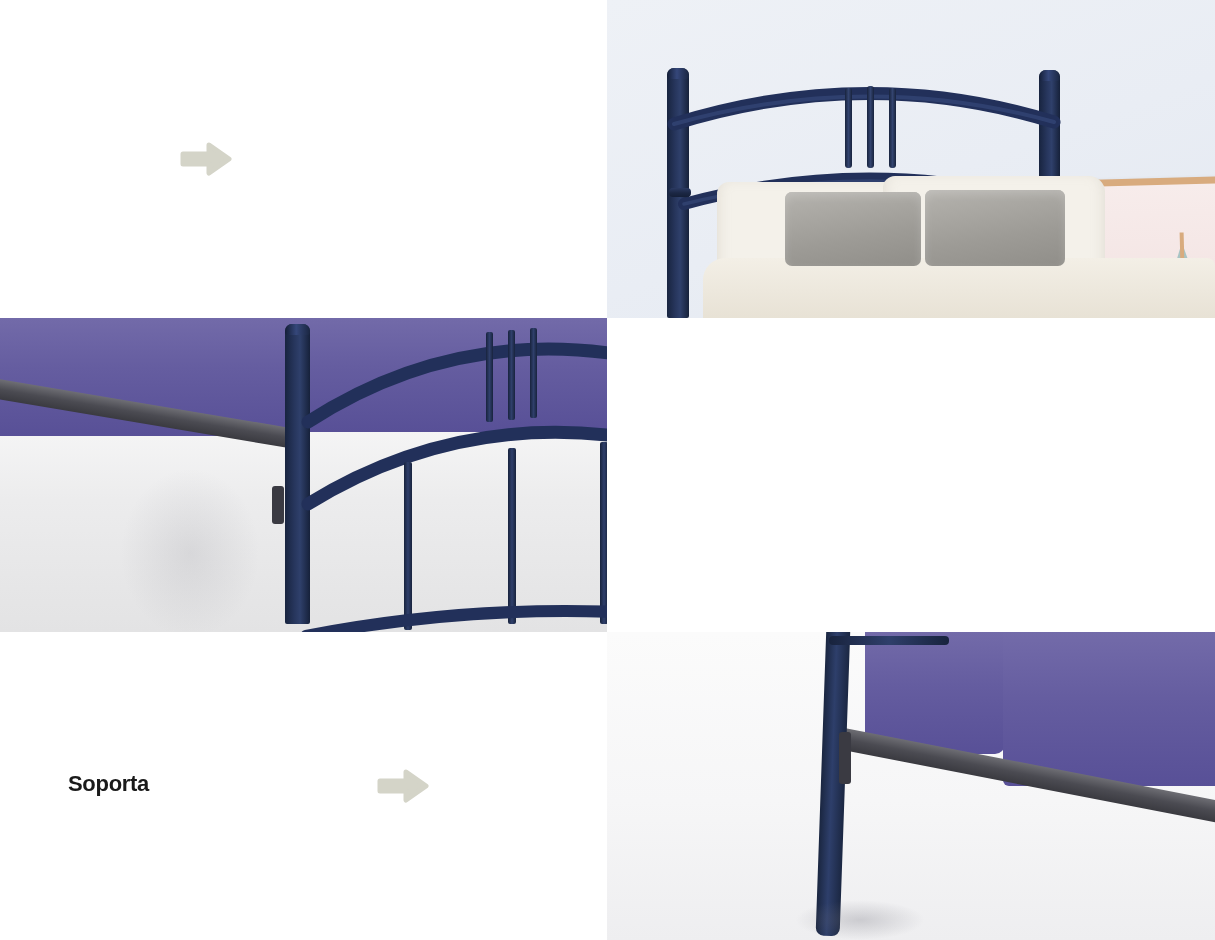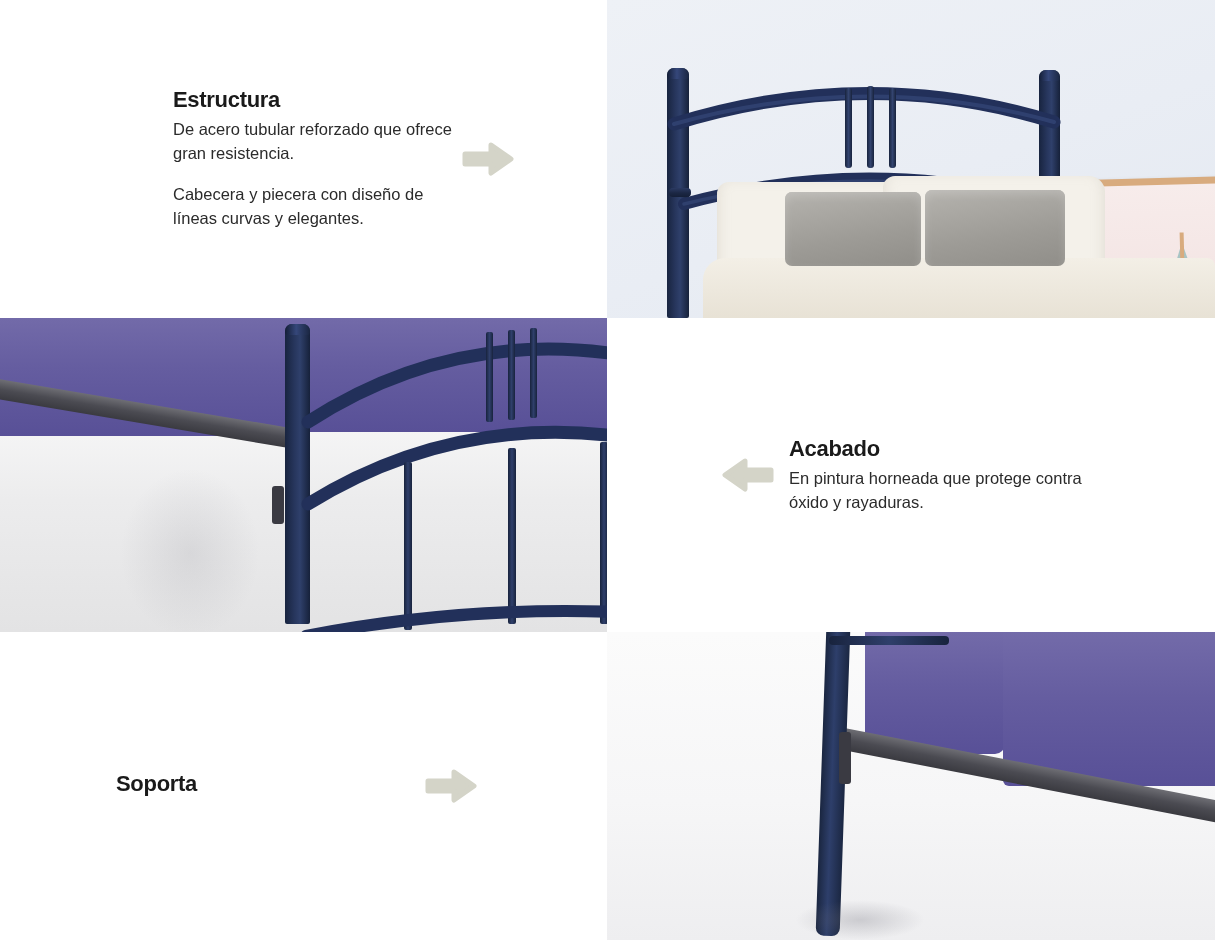--- a/index.html
+++ b/index.html
@@ -74,25 +74,20 @@
   .shadow-soft { position:absolute; border-radius:50%;
     background:radial-gradient(ellipse at center, rgba(120,120,130,.30), rgba(120,120,130,0) 70%); }
 </style>
 </head>
 <body>
 
 <div class="sheet">
 
   <div class="cell panel" style="left:0;top:0;width:607px;height:318px;">
     <div class="panel-inner" style="padding-left:173px;">
-      <div class="copy" style="width:282px;">
-        <div class="heading">Estructura</div>
-        <div class="para">De acero tubular reforzado que ofrece gran resistencia.</div>
-        <div class="para">Cabecera y piecera con diseño de líneas curvas y elegantes.</div>
-      </div>
       <div class="arrow" style="margin-left:6px;">
         <svg width="56" height="40" viewBox="0 0 56 40">
           <path d="M4 15 h26 v-9 l20 14 -20 14 v-9 h-26 z" fill="#d4d4c8" stroke="#d4d4c8" stroke-width="5" stroke-linejoin="round"></path>
         </svg>
       </div>
     </div>
   </div>
 
   <div class="cell" style="left:607px;top:0;width:608px;height:318px;">
     <div class="ph">
@@ -166,36 +161,23 @@
       <svg style="position:absolute;left:300px;top:260px;" width="320" height="70">
         <path d="M6 58 Q160 28 318 34" fill="none" stroke="#22305a" stroke-width="12" stroke-linecap="round"></path>
       </svg>
 
       <div class="bracket" style="left:272px;top:168px;width:12px;height:38px;"></div>
 
       <div class="shadow-soft" style="left:120px;top:150px;width:140px;height:170px;opacity:.5;"></div>
     </div>
   </div>
 
-  <div class="cell panel" style="left:607px;top:318px;width:608px;height:314px;">
-    <div class="panel-inner" style="padding-left:112px;">
-      <div class="arrow" style="margin-right:14px;">
-        <svg width="56" height="40" viewBox="0 0 56 40">
-          <path d="M52 15 h-26 v-9 l-20 14 20 14 v-9 h26 z" fill="#d4d4c8" stroke="#d4d4c8" stroke-width="5" stroke-linejoin="round"></path>
-        </svg>
-      </div>
-      <div class="copy" style="width:300px;">
-        <div class="heading">Acabado</div>
-        <div class="para">En pintura horneada que protege contra óxido y rayaduras.</div>
-      </div>
-    </div>
-  </div>
 
   <div class="cell panel" style="left:0;top:632px;width:607px;height:308px;">
-    <div class="panel-inner" style="padding-left:116px;">
+    <div class="panel-inner" style="padding-left:68px;">
       <div class="copy" style="width:300px;">
         <div class="heading">Soporta</div>
       </div>
       <div class="arrow" style="margin-left:8px;">
         <svg width="56" height="40" viewBox="0 0 56 40">
           <path d="M4 15 h26 v-9 l20 14 -20 14 v-9 h-26 z" fill="#d4d4c8" stroke="#d4d4c8" stroke-width="5" stroke-linejoin="round"></path>
         </svg>
       </div>
     </div>
   </div>

